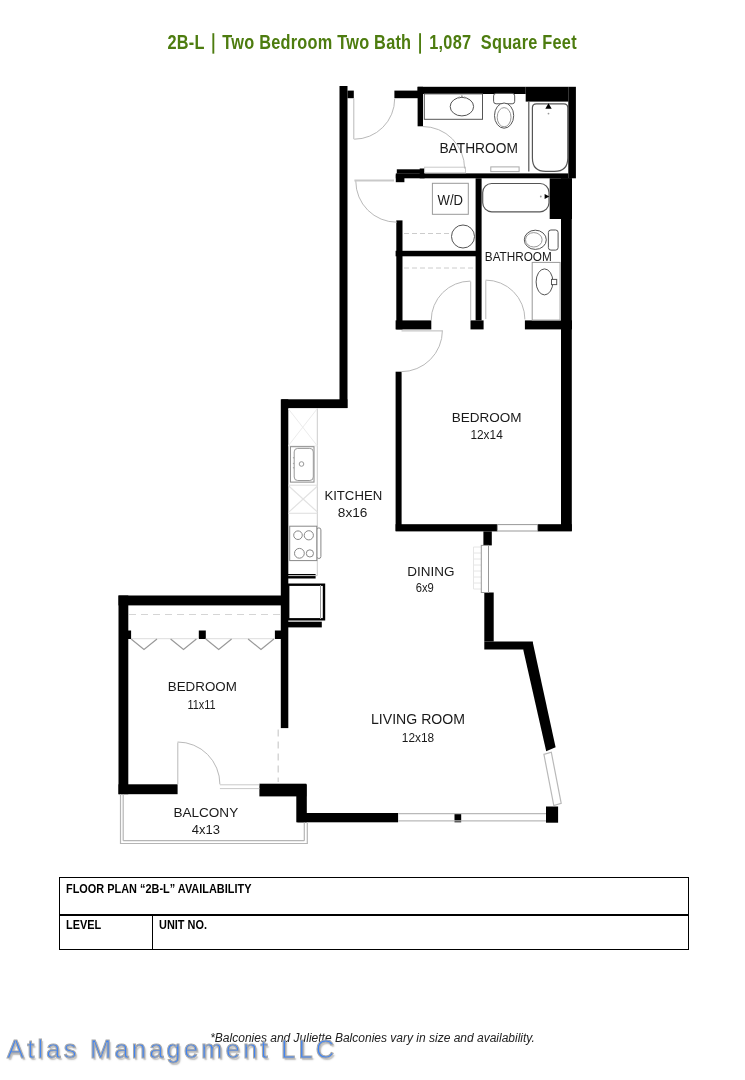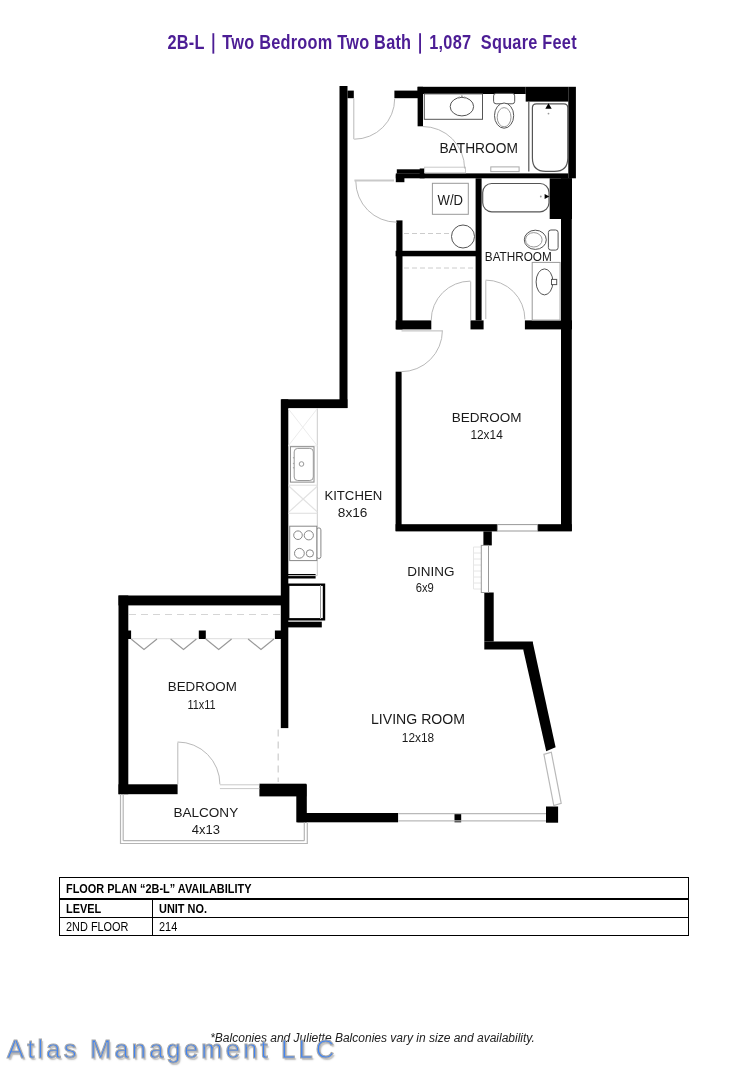--- a/index.html
+++ b/index.html
@@ -1,26 +1,26 @@
 <!DOCTYPE html>
 <html><head>
 <meta charset="utf-8">
 <style>
   html,body{margin:0;padding:0;background:#fff;}
   #page{-webkit-font-smoothing:antialiased;position:relative;width:745px;height:1080px;background:#fff;overflow:hidden;
         font-family:"Liberation Sans", sans-serif;}
   #title{position:absolute;left:0;top:30px;width:745px;text-align:center;
-         font-size:20px;font-weight:bold;color:#4c1d95;}
+         font-size:20px;font-weight:bold;color:#4d7c0f;}
   #title span{display:inline-block;transform:scaleX(0.815);transform-origin:center;
          letter-spacing:0.3px;white-space:nowrap;}
   svg text{fill:#1a1a1a;font-family:"Liberation Sans", sans-serif;}
   #tablewrap{position:absolute;left:59px;top:877px;width:629px;}
   table{border-collapse:collapse;width:630px;font-size:13px;color:#000;line-height:1;}
   td span{display:inline-block;transform:scaleX(0.84);transform-origin:0 50%;white-space:nowrap;}
-  td{border:1px solid #000;padding:0 0 0 6px;height:17px;vertical-align:middle;}
+  td{border:1px solid #000;padding:0 0 16px 6px;height:17px;vertical-align:middle;}
   tr.tt td{font-weight:bold;height:20px;border-bottom:2px solid #000;}
   tr.hd td{font-weight:bold;margin-left:33px;}
   td.c1{width:86px;}
   #foot1{position:absolute;left:0;top:1031px;width:745px;text-align:center;
          font-style:italic;font-size:12px;color:#222;}
   #wm{position:absolute;left:7px;top:1035px;font-size:25.5px;color:#3b82f6;
       -webkit-text-stroke:1.05px #a9a9a9;white-space:nowrap;letter-spacing:3.2px;
       text-shadow:1.5px 1.5px 1.5px rgba(140,140,140,.6);}
 </style>
 </head>
@@ -303,24 +303,20 @@
   <div id="tablewrap">
     <table>
       <tbody>
           <tr class="tt">
             <td colspan="2"><span>FLOOR PLAN “2B-L” AVAILABILITY</span></td>
           </tr>
       <tr class="hd">
             <td class="c1"><span>LEVEL</span></td>
             <td><span>UNIT NO.</span></td>
           </tr>
-      <tr>
-            <td class="c1"><span>2ND FLOOR</span></td>
-            <td><span>214</span></td>
-          </tr>
     </tbody>
       </table>
   </div>
 
   <div id="foot1">*Balconies and Juliette Balconies vary in size and availability.</div>
 
   <div id="wm">Atlas Management LLC</div>
 </div>
 
 </body></html>

